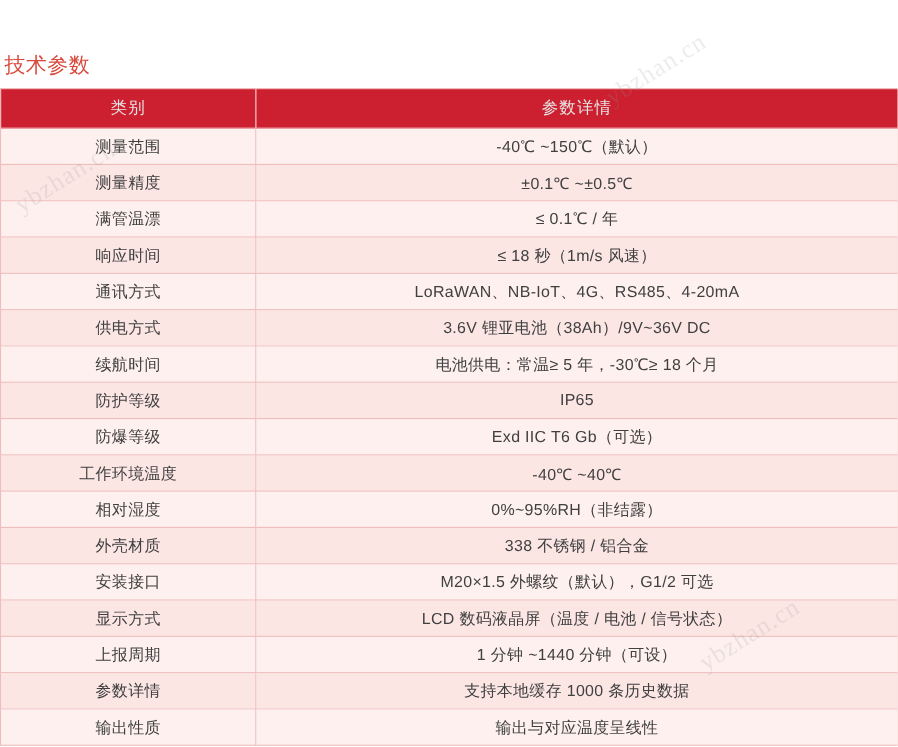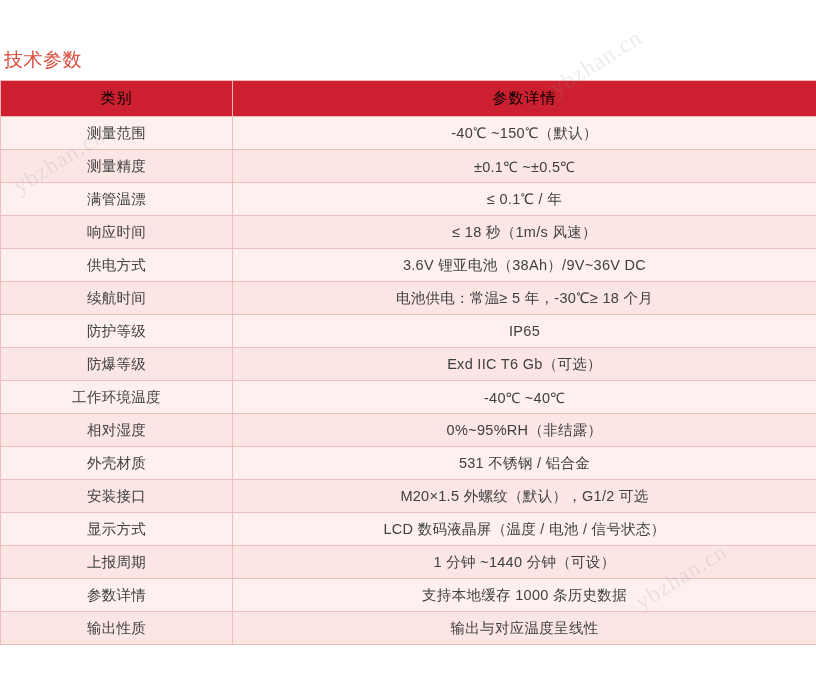--- a/index.html
+++ b/index.html
@@ -34,21 +34,21 @@
     width: 816px;
     table-layout: fixed;
     position: relative;
     z-index: 2;
   }
   table.spec-table col.col-cat { width: 232px; }
   table.spec-table col.col-val { width: 584px; }
 
   table.spec-table thead th {
     background: #cc2030;
-    color: #000000;
+    color: #e5e5e5;
     font-size: 15px;
     font-weight: normal;
     height: 33px;
     text-align: center;
     border: 1px solid #f2b9b9;
     letter-spacing: 1px;
   }
   table.spec-table tbody td {
     height: 32px;
     font-size: 14.5px;
@@ -121,20 +121,24 @@
       </tr>
       <tr>
         <td class="cat">满管温漂</td>
         <td class="val">≤ 0.1℃ / 年</td>
       </tr>
       <tr>
         <td class="cat">响应时间</td>
         <td class="val">≤ 18 秒（1m/s 风速）</td>
       </tr>
       <tr>
+        <td class="cat">通讯方式</td>
+        <td class="val">LoRaWAN、NB-IoT、4G、RS485、4-20mA</td>
+      </tr>
+      <tr>
         <td class="cat">供电方式</td>
         <td class="val">3.6V 锂亚电池（38Ah）/9V~36V DC</td>
       </tr>
       <tr>
         <td class="cat">续航时间</td>
         <td class="val">电池供电：常温≥ 5 年，-30℃≥ 18 个月</td>
       </tr>
       <tr>
         <td class="cat">防护等级</td>
         <td class="val">IP65</td>
@@ -146,21 +150,21 @@
       <tr>
         <td class="cat">工作环境温度</td>
         <td class="val">-40℃ ~40℃</td>
       </tr>
       <tr>
         <td class="cat">相对湿度</td>
         <td class="val">0%~95%RH（非结露）</td>
       </tr>
       <tr>
         <td class="cat">外壳材质</td>
-        <td class="val">531 不锈钢 / 铝合金</td>
+        <td class="val">338 不锈钢 / 铝合金</td>
       </tr>
       <tr>
         <td class="cat">安装接口</td>
         <td class="val">M20×1.5 外螺纹（默认），G1/2 可选</td>
       </tr>
       <tr>
         <td class="cat">显示方式</td>
         <td class="val">LCD 数码液晶屏（温度 / 电池 / 信号状态）</td>
       </tr>
       <tr>

